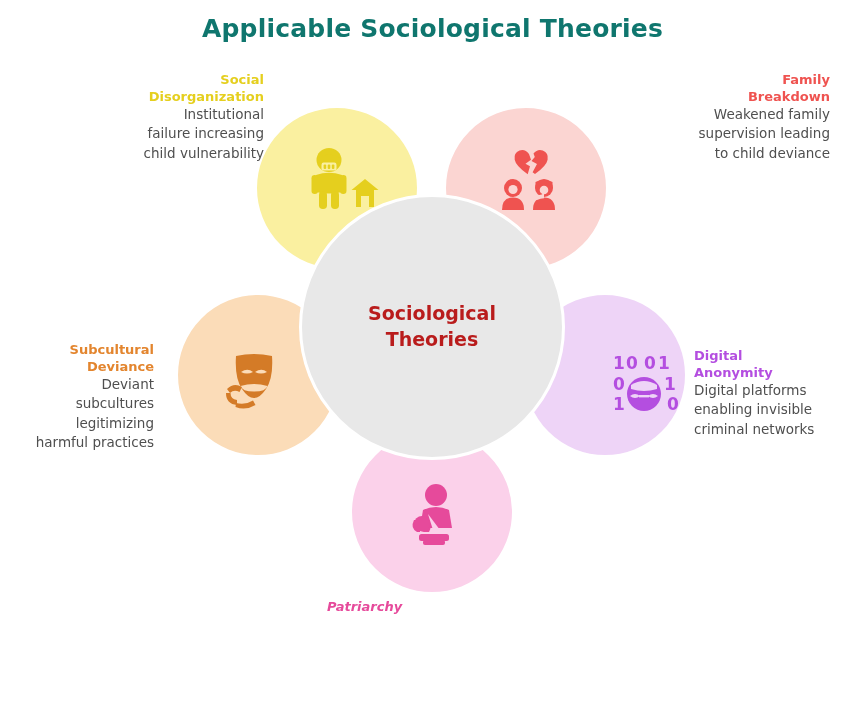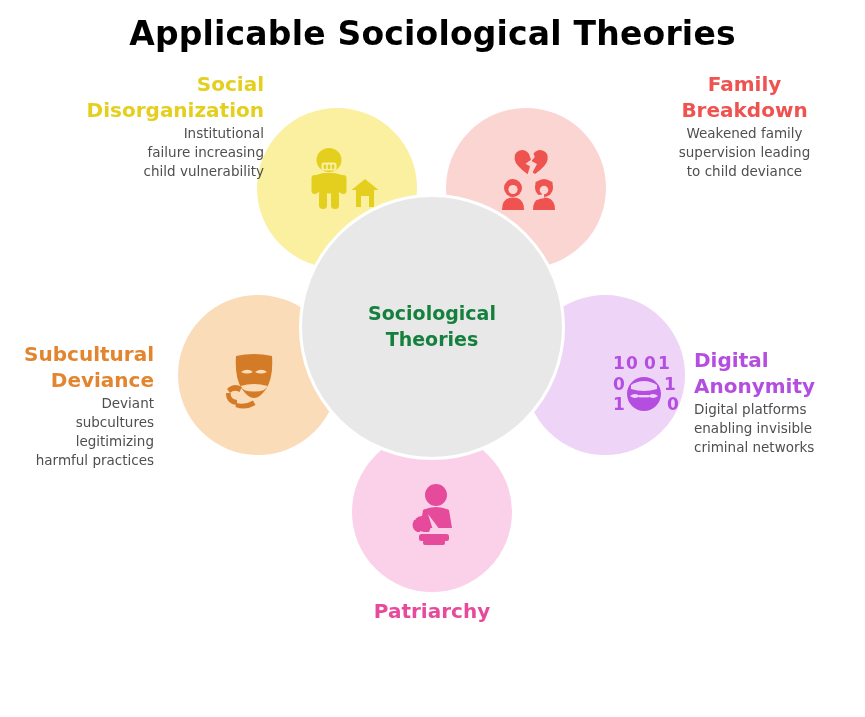--- a/index.html
+++ b/index.html
@@ -20,24 +20,24 @@
   }
 
   
   #chart-title {
     position: absolute;
     top: 14px;
     left: 0;
     width: 865px;
     text-align: center;
     font-family: "DejaVu Sans", sans-serif;
-    font-size: 33px;
+    font-size: 25px;
     font-weight: bold;
     letter-spacing: 0.2px;
-    color: #000000;
+    color: #0f766e;
   }
 
   
   #diagram {
     position: absolute;
     left: 0;
     top: 0;
     width: 865px;
     height: 717px;
   }
@@ -98,40 +98,40 @@
   .petal.mid-right .icon-wrap { left: 86px; top: 58px; }
   .petal.bottom    .icon-wrap { left: 48px; top: 50px; }
 
   
   .label-block {
     position: absolute;
   }
 
   .label-block .heading {
     font-family: "DejaVu Sans", sans-serif;
-    font-size: 20px;
+    font-size: 13px;
     font-weight: bold;
     line-height: 1.32;
     white-space: pre-line;
   }
 
   .label-block .desc {
     margin-top: 0;
     font-family: "DejaVu Sans", sans-serif;
     font-size: 13.5px;
     line-height: 1.42;
     color: #4f4f4f;
     white-space: pre-line;
   }
 
   #label-social       { left: 18px;  top: 71px;  width: 246px; text-align: right; }
-  #label-family       { left: 632px; top: 71px;  width: 225px; text-align: center; }
+  #label-family       { left: 605px; top: 71px;  width: 225px; text-align: right; }
   #label-subcultural  { left: 8px;   top: 341px; width: 146px; text-align: right; }
   #label-digital      { left: 694px; top: 347px; width: 165px; text-align: left; }
-  #label-patriarchy   { left: 327px; top: 598px; width: 210px; text-align: center; }
+  #label-patriarchy   { left: 327px; top: 598px; width: 210px; text-align: left; font-style: italic; }
 
   #label-subcultural .desc { width: 164px; margin-left: -18px; }
   #label-digital .desc { width: 170px; }
 
   svg { display: block; }
 </style>
 </head>
 <body>
 
 <div id="canvas">
@@ -231,21 +231,21 @@
             <path d="M28 32 l12 16 -7 0 z" fill="#fbd1ea"></path>
             <path d="M20 49 q14 5 28 -2 l2 6 -30 0 z" fill="#fbd1ea"></path>
             <rect x="19" y="52" width="30" height="7" rx="2.5"></rect>
             <rect x="23" y="58" width="22" height="5" rx="2"></rect>
           </g>
         </svg>
       </span>
     </div>
 
     <div id="center-circle" style="background: rgb(232, 232, 232);">
-      <div id="center-label" style="color: #15803d; text-align: center;">Sociological
+      <div id="center-label" style="color: #b91c1c; text-align: center;">Sociological
 Theories</div>
     </div>
 
   </div>
 
   <div class="label-block" id="label-social">
     <div class="heading" style="color: rgb(229, 207, 30);">Social
 Disorganization</div>
     <div class="desc">Institutional
 failure increasing

